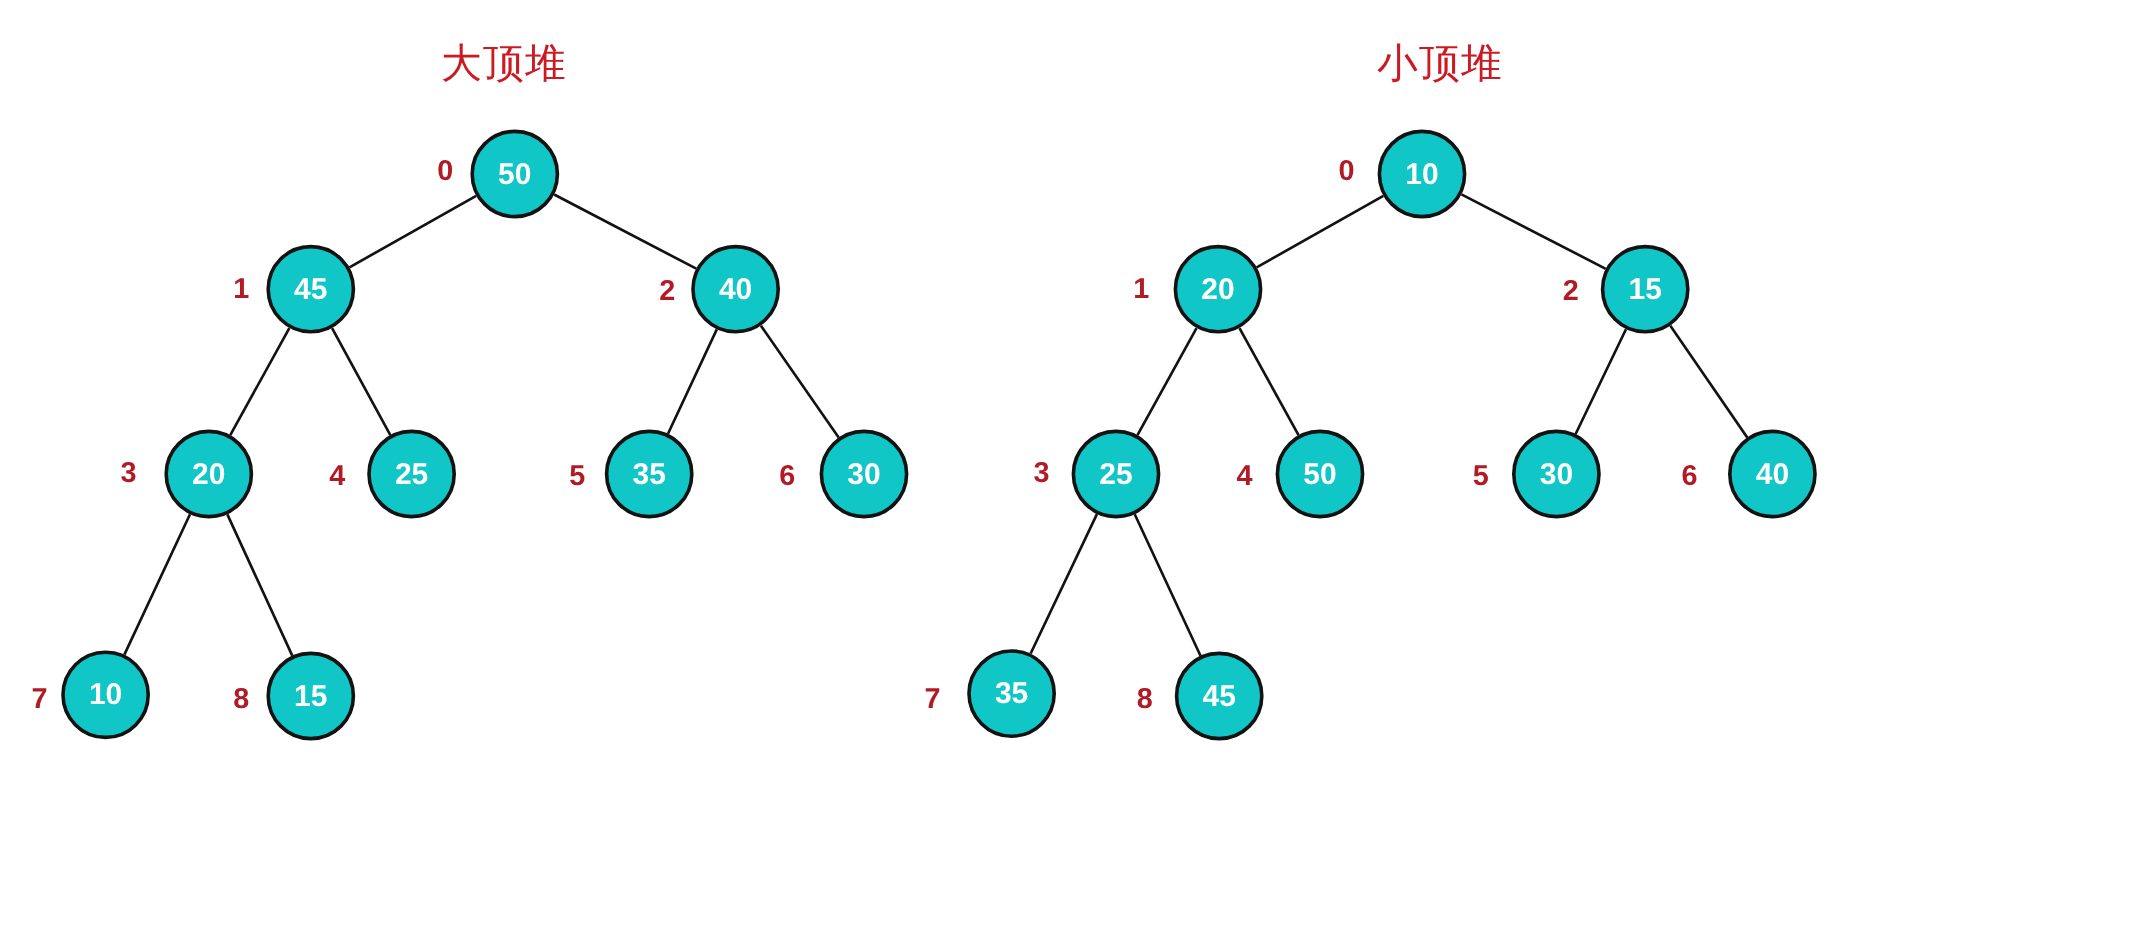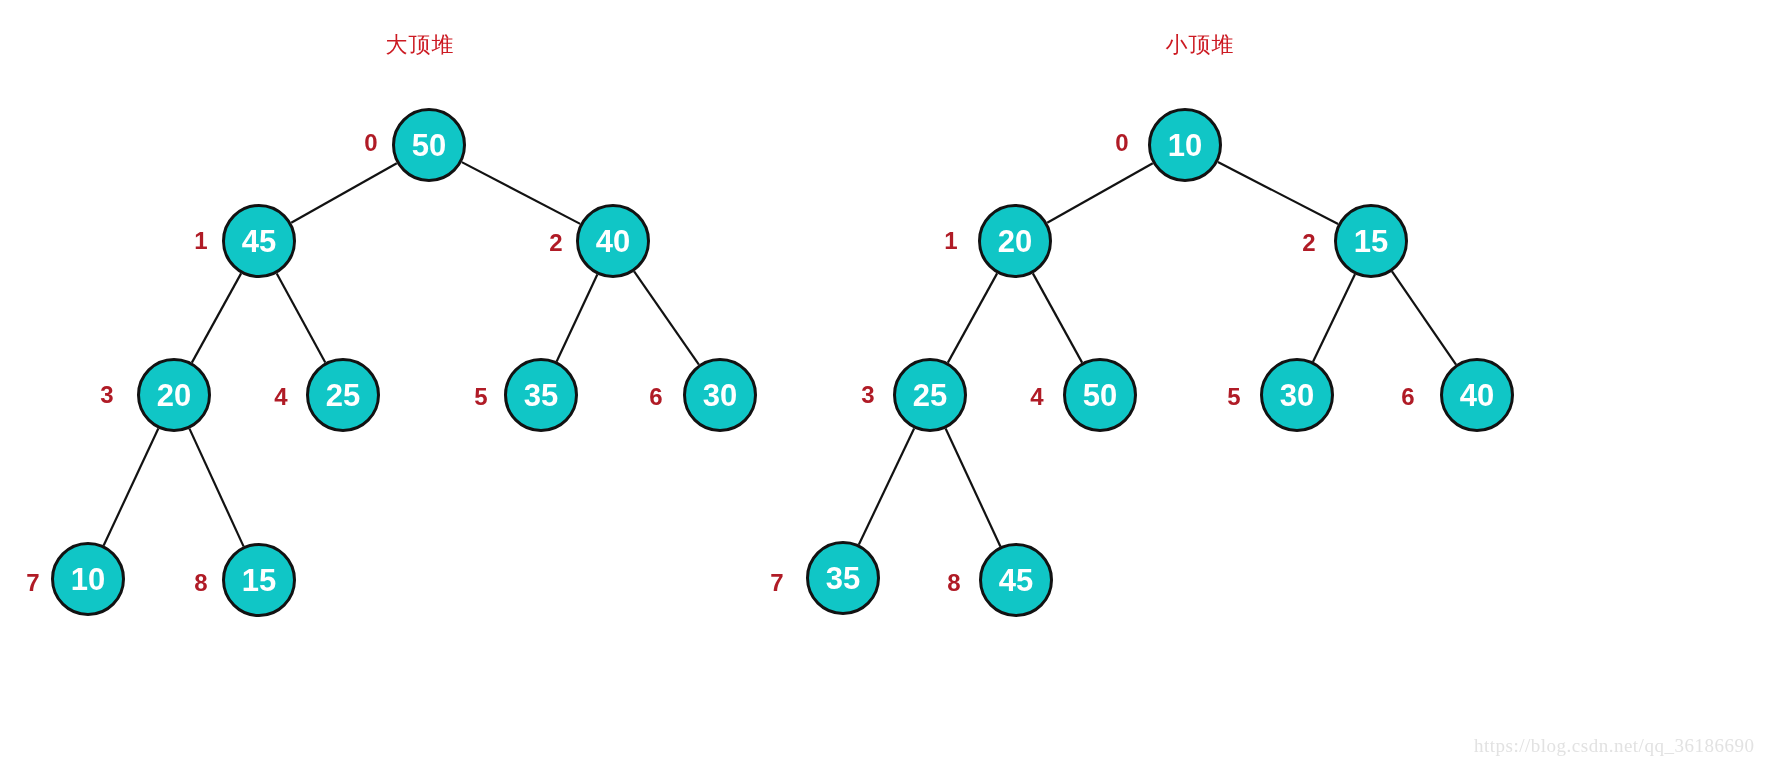--- a/index.html
+++ b/index.html
@@ -17,21 +17,21 @@
   #canvas {
     position: absolute;
     left: 0;
     top: 0;
     width: 1792px;
     height: 776px;
   }
   .tree-title {
     position: absolute;
     font-family: "DejaVu Sans", "Liberation Sans", sans-serif;
-    font-size: 22px;
+    font-size: 34px;
     font-weight: 400;
     color: #cc1a22;
     white-space: nowrap;
     transform: translateX(-50%);
     letter-spacing: 1px;
     text-align: center;
   }
   .edge-layer {
     position: absolute;
     left: 0;
@@ -48,21 +48,21 @@
     box-sizing: border-box;
     display: flex;
     align-items: center;
     justify-content: center;
     transform: translate(-50%, -50%);
   }
   .node-value {
     color: #ffffff;
     font-family: "Liberation Sans", sans-serif;
     font-weight: bold;
-    font-size: 31px;
+    font-size: 25px;
     line-height: 1;
     user-select: none;
   }
   .node-index {
     position: absolute;
     color: #b01b26;
     font-family: "Liberation Sans", sans-serif;
     font-weight: bold;
     font-size: 24px;
     transform: translate(-50%, -50%);
@@ -170,14 +170,13 @@
       </div>
       <div class="node-index" style="left: 777px; top: 583px; color: rgb(176, 27, 38);">7</div>
       <div class="node" style="left: 843px; top: 578px; width: 74px; height: 74px; background: rgb(16, 198, 198); border-color: rgb(18, 18, 18);">
         <span class="node-value" style="color: rgb(255, 255, 255);">35</span>
       </div>
       <div class="node-index" style="left: 954px; top: 583px; color: rgb(176, 27, 38);">8</div>
       <div class="node" style="left: 1016px; top: 580px; width: 74px; height: 74px; background: rgb(16, 198, 198); border-color: rgb(18, 18, 18);">
         <span class="node-value" style="color: rgb(255, 255, 255);">45</span>
       </div>
     </div>
-  <div class="watermark" id="watermark" style="left: 1474px; top: 735px; color: rgb(226, 226, 226);">https://blog.csdn.net/qq_36186690</div>
 </div>
 
 </body></html>

